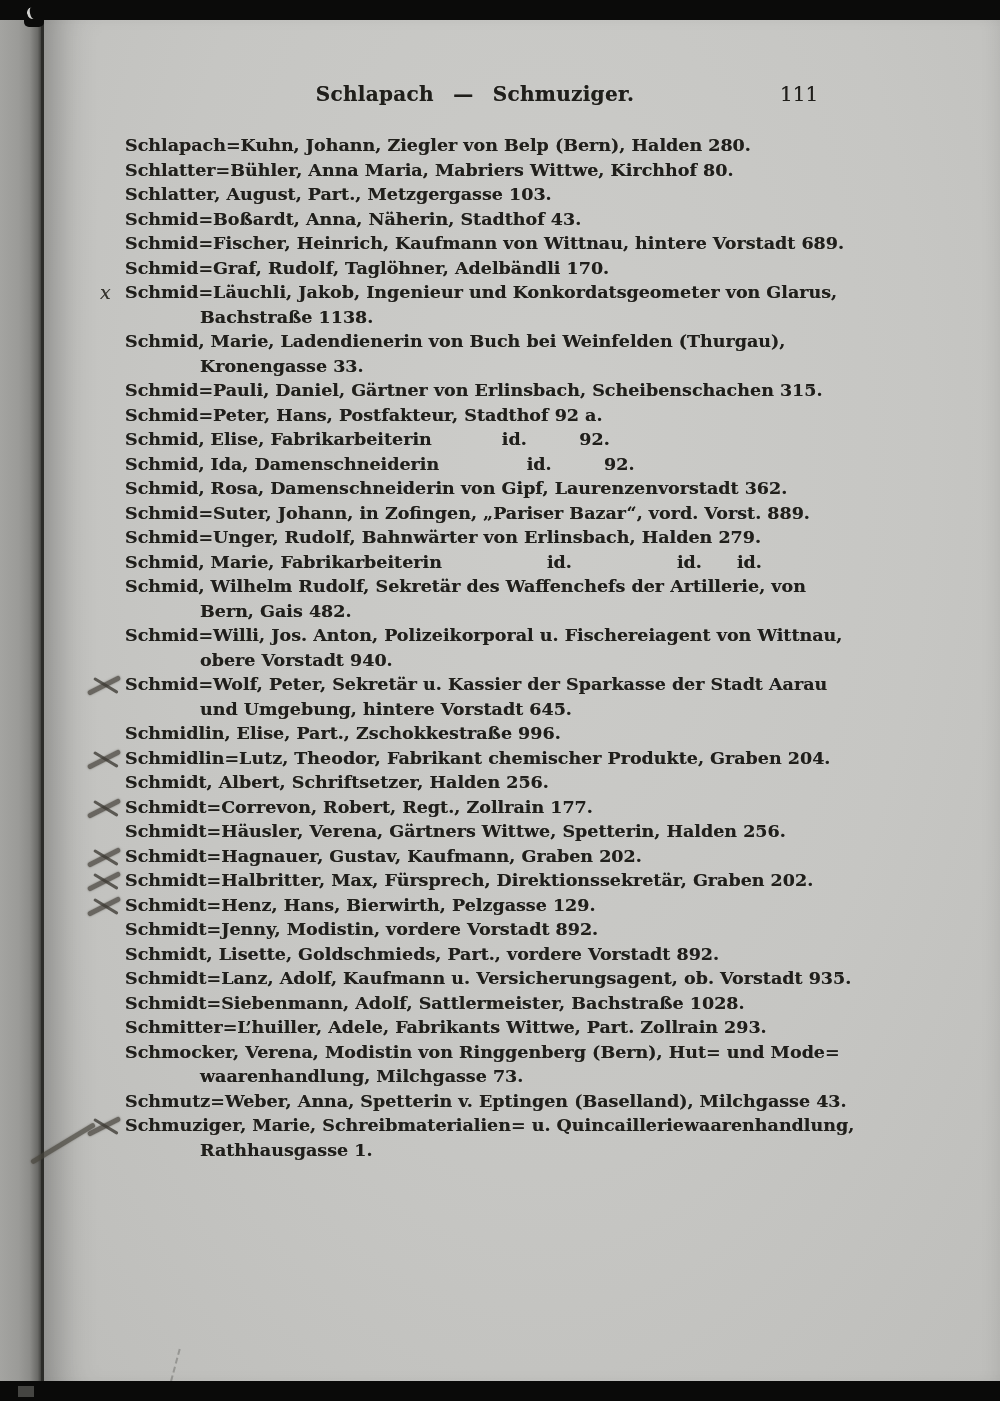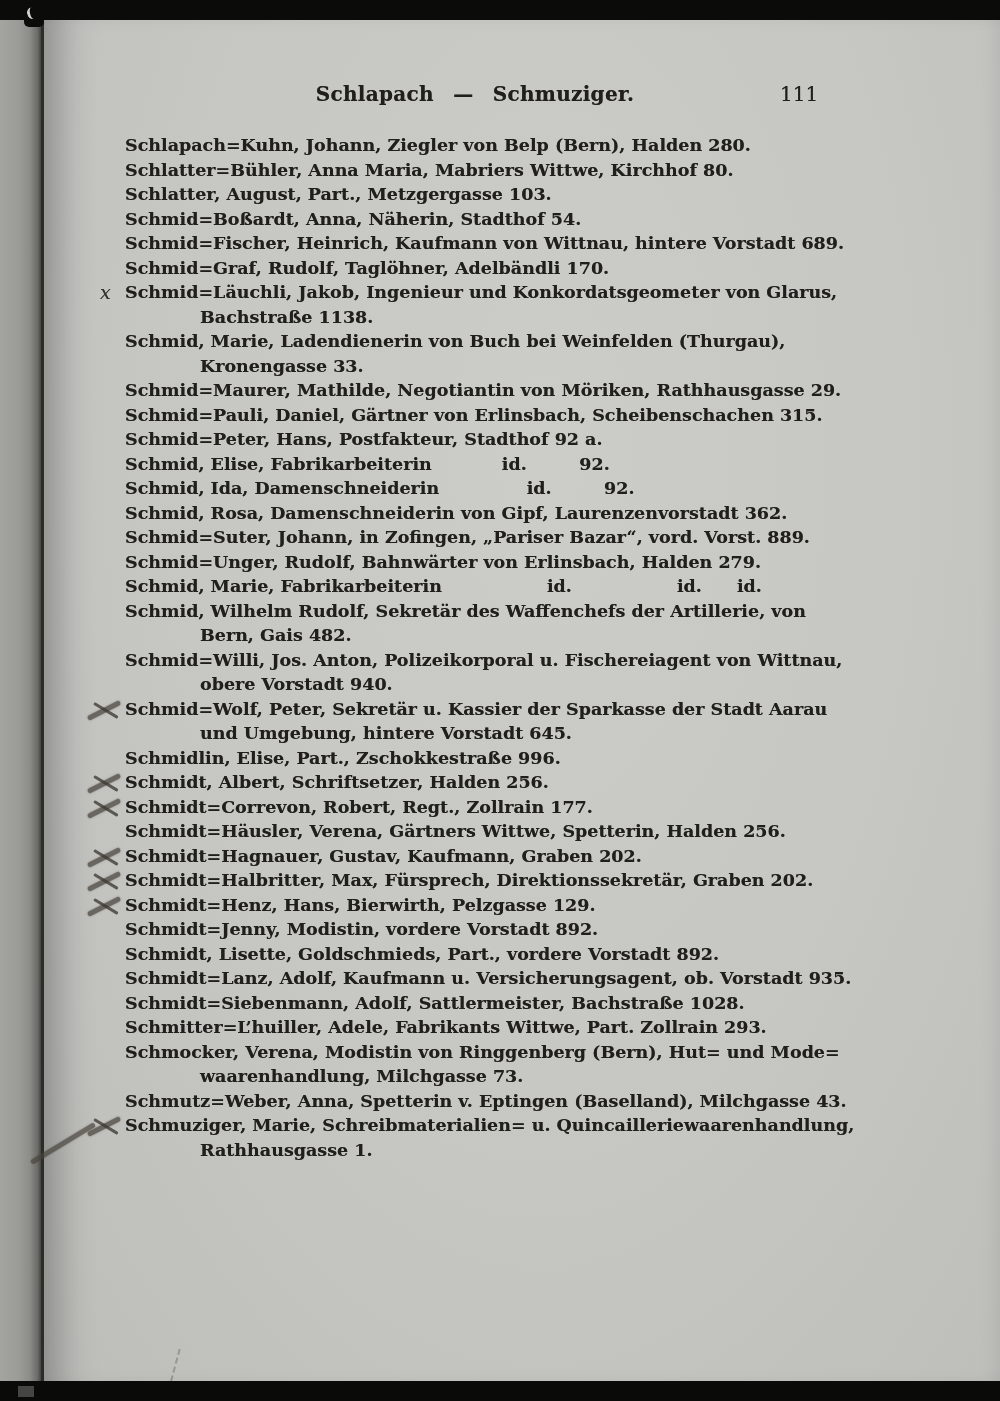--- a/index.html
+++ b/index.html
@@ -55,39 +55,38 @@
   <div class="paper">
     <div class="content">
       <div class="header">
         <span class="title">Schlapach — Schmuziger.</span>
         <span class="pagenum">111</span>
       </div>
       <div class="list">
           <div class="entry"><span class="etext">Schlapach=Kuhn, Johann, Ziegler von Belp (Bern), Halden 280.</span></div>
           <div class="entry"><span class="etext">Schlatter=Bühler, Anna Maria, Mabriers Wittwe, Kirchhof 80.</span></div>
           <div class="entry"><span class="etext">Schlatter, August, Part., Metzgergasse 103.</span></div>
-          <div class="entry"><span class="etext">Schmid=Boßardt, Anna, Näherin, Stadthof 54.</span></div>
+          <div class="entry"><span class="etext">Schmid=Boßardt, Anna, Näherin, Stadthof 43.</span></div>
           <div class="entry"><span class="etext">Schmid=Fischer, Heinrich, Kaufmann von Wittnau, hintere Vorstadt 689.</span></div>
           <div class="entry"><span class="etext">Schmid=Graf, Rudolf, Taglöhner, Adelbändli 170.</span></div>
           <div class="entry"><span class="mark-ink">x</span><span class="etext">Schmid=Läuchli, Jakob, Ingenieur und Konkordatsgeometer von Glarus,<br>Bachstraße 1138.</span></div>
           <div class="entry"><span class="etext">Schmid, Marie, Ladendienerin von Buch bei Weinfelden (Thurgau),<br>Kronengasse 33.</span></div>
-          <div class="entry"><span class="etext">Schmid=Maurer, Mathilde, Negotiantin von Möriken, Rathhausgasse 29.</span></div>
           <div class="entry"><span class="etext">Schmid=Pauli, Daniel, Gärtner von Erlinsbach, Scheibenschachen 315.</span></div>
           <div class="entry"><span class="etext">Schmid=Peter, Hans, Postfakteur, Stadthof 92 a.</span></div>
           <div class="entry"><span class="etext">Schmid, Elise, Fabrikarbeiterin    id.   92.</span></div>
           <div class="entry"><span class="etext">Schmid, Ida, Damenschneiderin     id.   92.</span></div>
           <div class="entry"><span class="etext">Schmid, Rosa, Damenschneiderin von Gipf, Laurenzenvorstadt 362.</span></div>
           <div class="entry"><span class="etext">Schmid=Suter, Johann, in Zofingen, „Pariser Bazar“, vord. Vorst. 889.</span></div>
           <div class="entry"><span class="etext">Schmid=Unger, Rudolf, Bahnwärter von Erlinsbach, Halden 279.</span></div>
           <div class="entry"><span class="etext">Schmid, Marie, Fabrikarbeiterin      id.      id.  id.</span></div>
           <div class="entry"><span class="etext">Schmid, Wilhelm Rudolf, Sekretär des Waffenchefs der Artillerie, von<br>Bern, Gais 482.</span></div>
           <div class="entry"><span class="etext">Schmid=Willi, Jos. Anton, Polizeikorporal u. Fischereiagent von Wittnau,<br>obere Vorstadt 940.</span></div>
           <div class="entry"><span class="mark-pencil"></span><span class="etext">Schmid=Wolf, Peter, Sekretär u. Kassier der Sparkasse der Stadt Aarau<br>und Umgebung, hintere Vorstadt 645.</span></div>
           <div class="entry"><span class="etext">Schmidlin, Elise, Part., Zschokkestraße 996.</span></div>
-          <div class="entry"><span class="mark-pencil"></span></div>
+          <div class="entry"><span class="mark-pencil"></span><span class="etext">Schmidlin=Lutz, Theodor, Fabrikant chemischer Produkte, Graben 204.</span></div>
           <div class="entry"><span class="etext">Schmidt, Albert, Schriftsetzer, Halden 256.</span></div>
           <div class="entry"><span class="mark-pencil"></span><span class="etext">Schmidt=Correvon, Robert, Regt., Zollrain 177.</span></div>
           <div class="entry"><span class="etext">Schmidt=Häusler, Verena, Gärtners Wittwe, Spetterin, Halden 256.</span></div>
           <div class="entry"><span class="mark-pencil"></span><span class="etext">Schmidt=Hagnauer, Gustav, Kaufmann, Graben 202.</span></div>
           <div class="entry"><span class="mark-pencil"></span><span class="etext">Schmidt=Halbritter, Max, Fürsprech, Direktionssekretär, Graben 202.</span></div>
           <div class="entry"><span class="mark-pencil"></span><span class="etext">Schmidt=Henz, Hans, Bierwirth, Pelzgasse 129.</span></div>
           <div class="entry"><span class="etext">Schmidt=Jenny, Modistin, vordere Vorstadt 892.</span></div>
           <div class="entry"><span class="etext">Schmidt, Lisette, Goldschmieds, Part., vordere Vorstadt 892.</span></div>
           <div class="entry"><span class="etext">Schmidt=Lanz, Adolf, Kaufmann u. Versicherungsagent, ob. Vorstadt 935.</span></div>
           <div class="entry"><span class="etext">Schmidt=Siebenmann, Adolf, Sattlermeister, Bachstraße 1028.</span></div>

